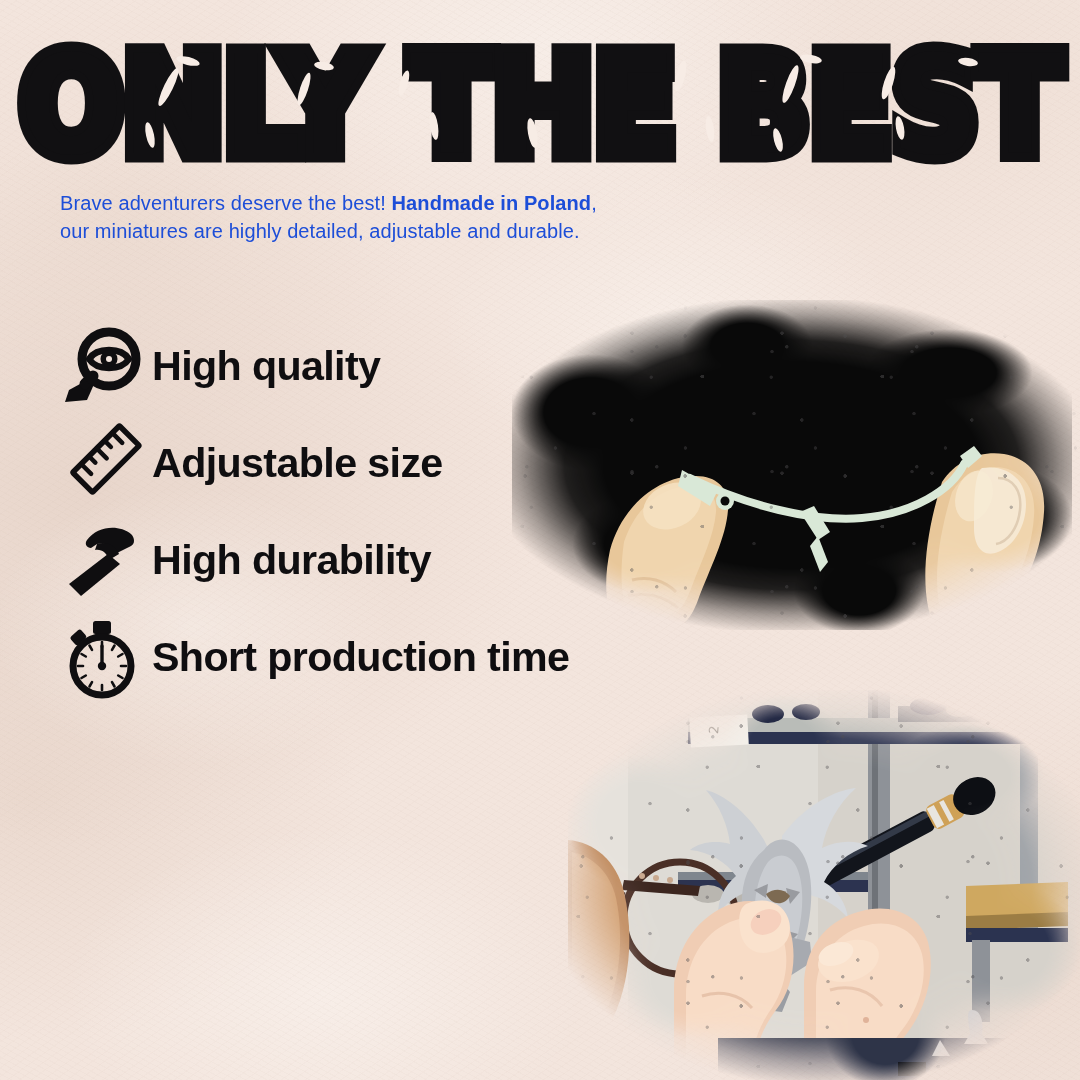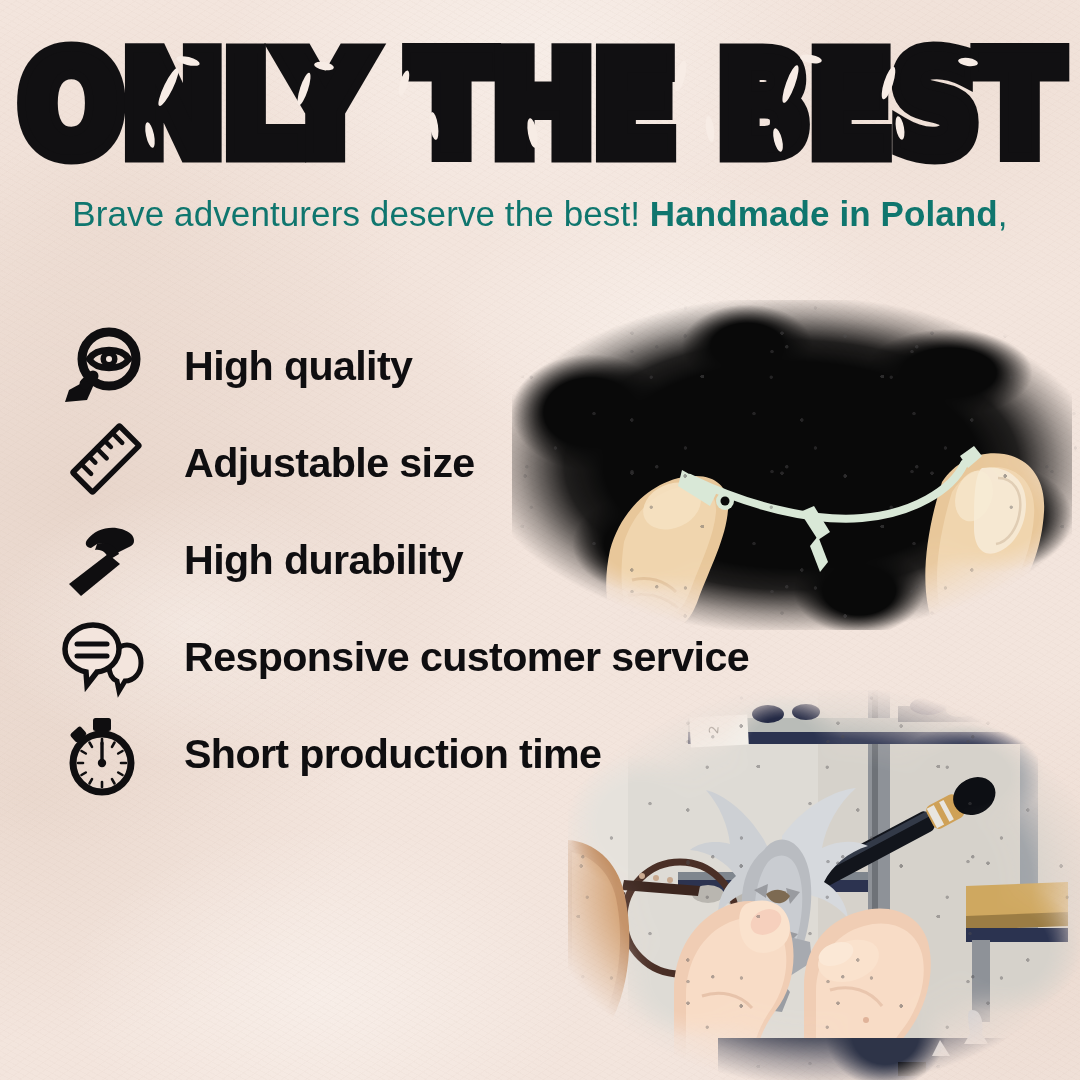--- a/index.html
+++ b/index.html
@@ -46,29 +46,29 @@
     -webkit-text-stroke:17px #111012;
     paint-order:stroke fill;
     transform:scaleY(1.12);transform-origin:center top;
   }
   .headline-wrap{position:absolute;left:0;top:0;width:1080px;height:185px;}
   .gloss{position:absolute;background:#f7ece5;border-radius:50%;pointer-events:none;}
 
   
   .subtitle{
     position:absolute;left:60px;top:190px;width:960px;
-    text-align:center;color:#0f766e;
+    color:#1d4ed8;
     font-family:"Liberation Sans",sans-serif;
-    font-size:35px;line-height:1.38;letter-spacing:.1px;
+    font-size:20px;line-height:1.38;letter-spacing:.1px;
   }
   .subtitle b{font-weight:700;}
 
   
   .features{position:absolute;left:0;top:318px;width:640px;}
-  .feature{position:relative;display:flex;align-items:center;height:97px;gap:32px;}
+  .feature{position:relative;display:flex;align-items:center;height:97px;}
   .feat-icon{
     width:86px;min-width:86px;height:86px;margin-left:58px;
     display:flex;align-items:center;justify-content:center;
   }
   .feat-icon svg{display:block;overflow:visible;}
   .feat-label{
     margin-left:8px;color:#0f0e10;white-space:nowrap;
     font-family:"Liberation Sans",sans-serif;
     font-weight:700;font-size:40px;letter-spacing:-.6px;
     transform:scaleX(1.03);transform-origin:left center;
@@ -321,20 +321,21 @@
     <span class="gloss" style="left:786px;top:64px;width:9px;height:40px;transform:rotate(20deg);"></span>
     <span class="gloss" style="left:800px;top:55px;width:22px;height:8px;transform:rotate(10deg);"></span>
     <span class="gloss" style="left:774px;top:128px;width:8px;height:24px;transform:rotate(-14deg);"></span>
     <span class="gloss" style="left:884px;top:66px;width:9px;height:34px;transform:rotate(18deg);"></span>
     <span class="gloss" style="left:896px;top:116px;width:8px;height:24px;transform:rotate(-10deg);"></span>
     <span class="gloss" style="left:958px;top:58px;width:20px;height:8px;transform:rotate(8deg);"></span>
   </div>
 
   <div class="subtitle">
     <span>Brave adventurers deserve the best! </span><b>Handmade in Poland</b><span>,</span><br>
+    <span>our miniatures are highly detailed, adjustable and durable.</span>
   </div>
 
   <div class="features">
 
     <div class="feature">
       <span class="feat-icon">
         <svg width="80" height="78" viewBox="0 0 80 78">
           <path d="M4 74 L8 62 L30 50 L34 54 L26 72 Z" fill="#0f0e10"></path>
           <path d="M24 56 L32 48" stroke="#0f0e10" stroke-width="11" stroke-linecap="round"></path>
           <circle cx="48" cy="31" r="27" fill="none" stroke="#0f0e10" stroke-width="9"></circle>
@@ -369,35 +370,20 @@
         <svg width="80" height="78" viewBox="0 0 80 78">
           <path d="M26 18 C36 4 58 2 70 12 C74 16 74 22 70 24 L56 31
                    C52 24 44 20 36 22 L30 26 C26 26 23 22 26 18 Z" fill="#0f0e10"></path>
           <path d="M36 22 C46 19 55 24 58 32 L48 38 C46 31 41 27 34 28 Z" fill="#0f0e10"></path>
           <path d="M47 32 L59 42 L20 74 L8 62 Z" fill="#0f0e10"></path>
         </svg>
       </span>
       <span class="feat-label">High durability</span>
     </div>
 
-    <div class="feature">
-      <span class="feat-icon">
-        <svg width="80" height="78" viewBox="0 0 80 78">
-          <path d="M48 46 C48 34 58 26 66 26 C75 26 80 34 80 44
-                   C80 54 73 62 64 62 L58 72 L56 62 C51 60 48 54 48 46 Z" fill="#f3e5dd" stroke="#0f0e10" stroke-width="5"></path>
-          <path d="M4 30 C4 16 18 6 32 6 C46 6 58 16 58 30
-                   C58 42 48 52 36 53 L26 66 L25 53 C12 50 4 41 4 30 Z" fill="#f3e5dd" stroke="#0f0e10" stroke-width="5.5"></path>
-          <g stroke="#0f0e10" stroke-width="5" stroke-linecap="round">
-            <path d="M16 25 L46 25"></path>
-            <path d="M16 37 L46 37"></path>
-          </g>
-        </svg>
-      </span>
-      <span class="feat-label">Responsive customer service</span>
-    </div>
 
     <div class="feature">
       <span class="feat-icon">
         <svg width="80" height="78" viewBox="0 0 80 78">
           <rect x="32" y="2" width="18" height="13" rx="2.5" fill="#0f0e10"></rect>
           <rect x="36" y="13" width="10" height="8" fill="#0f0e10"></rect>
           <rect x="10" y="13" width="14" height="11" rx="2.5" fill="#0f0e10" transform="rotate(-42 17 18)"></rect>
           <circle cx="41" cy="47" r="29" fill="none" stroke="#0f0e10" stroke-width="7"></circle>
           <g stroke="#0f0e10" stroke-width="2.6" stroke-linecap="round">
             <path d="M41 23 L41 28"></path>

